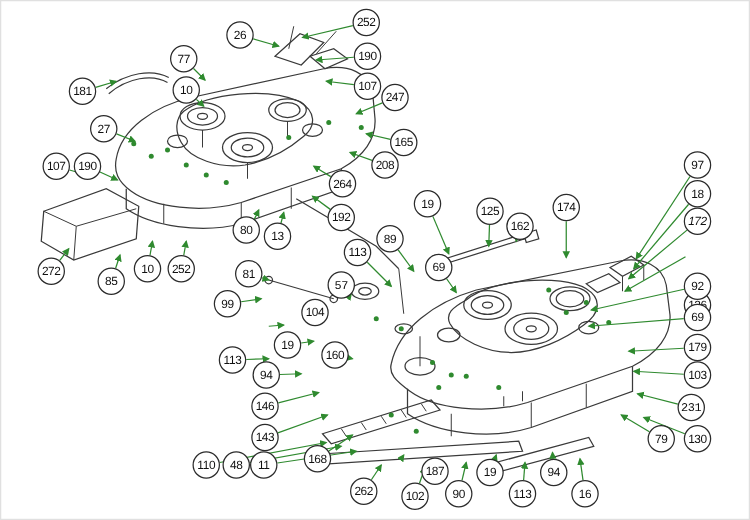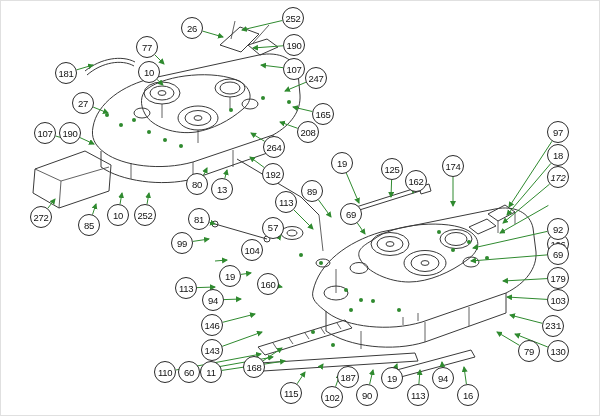--- a/index.html
+++ b/index.html
@@ -234,41 +234,41 @@
       <div class="callout" style="left: 261px; top: 216px; font-family: Liberation Mono, monospace;">57</div>
       <div class="callout" style="left: 192px; top: 238px; margin-left: 48px;">104</div>
       <div class="callout" style="left: 218px; top: 264px;">19</div>
       <div class="callout" style="left: 174px; top: 276px;">113</div>
       <div class="callout" style="left: 256px; top: 272px;">160</div>
       <div class="callout" style="left: 201px; top: 288px;">94</div>
       <div class="callout" style="left: 200px; top: 313px;">146</div>
       <div class="callout" style="left: 200px; top: 338px;">143</div>
       <div class="callout" style="left: 242px; top: 355px;">168</div>
       <div class="callout" style="left: 153px; top: 360px;">110</div>
-      <div class="callout" style="left: 177px; top: 360px;">60</div>
+      <div class="callout" style="left: 177px; top: 360px;">48</div>
       <div class="callout" style="left: 199px; top: 360px;">11</div>
       <div class="callout" style="left: 330px; top: 151px;">19</div>
       <div class="callout" style="left: 380px; top: 157px;">125</div>
       <div class="callout" style="left: 404px; top: 157px; margin-top: 12px;">162</div>
       <div class="callout" style="left: 441px; top: 154px;">174</div>
       <div class="callout" style="left: 300px; top: 179px;">89</div>
       <div class="callout" style="left: 274px; top: 190px;">113</div>
       <div class="callout" style="left: 339px; top: 202px;">69</div>
       <div class="callout" style="left: 546px; top: 120px;">97</div>
       <div class="callout" style="left: 546px; top: 143px;">18</div>
       <div class="callout" style="left: 546px; top: 165px; font-style: italic;">172</div>
       <div class="callout" style="left: 546px; top: 188px; margin-top: 44px;">126</div>
       <div class="callout" style="left: 546px; top: 217px;">92</div>
       <div class="callout" style="left: 546px; top: 242px;">69</div>
       <div class="callout" style="left: 546px; top: 266px;">179</div>
       <div class="callout" style="left: 546px; top: 288px;">103</div>
       <div class="callout" style="left: 541px; top: 314px; font-family: Liberation Mono, monospace;">231</div>
       <div class="callout" style="left: 546px; top: 339px;">130</div>
       <div class="callout" style="left: 517px; top: 339px;">79</div>
-      <div class="callout" style="left: 279px; top: 381px;">115</div>
+      <div class="callout" style="left: 279px; top: 381px;">262</div>
       <div class="callout" style="left: 302px; top: 365px; margin-left: 34px;">187</div>
       <div class="callout" style="left: 320px; top: 385px;">102</div>
       <div class="callout" style="left: 355px; top: 383px;">90</div>
       <div class="callout" style="left: 380px; top: 366px;">19</div>
       <div class="callout" style="left: 406px; top: 383px;">113</div>
       <div class="callout" style="left: 431px; top: 366px;">94</div>
       <div class="callout" style="left: 456px; top: 383px;">16</div>
     </div>
 </div>
 

